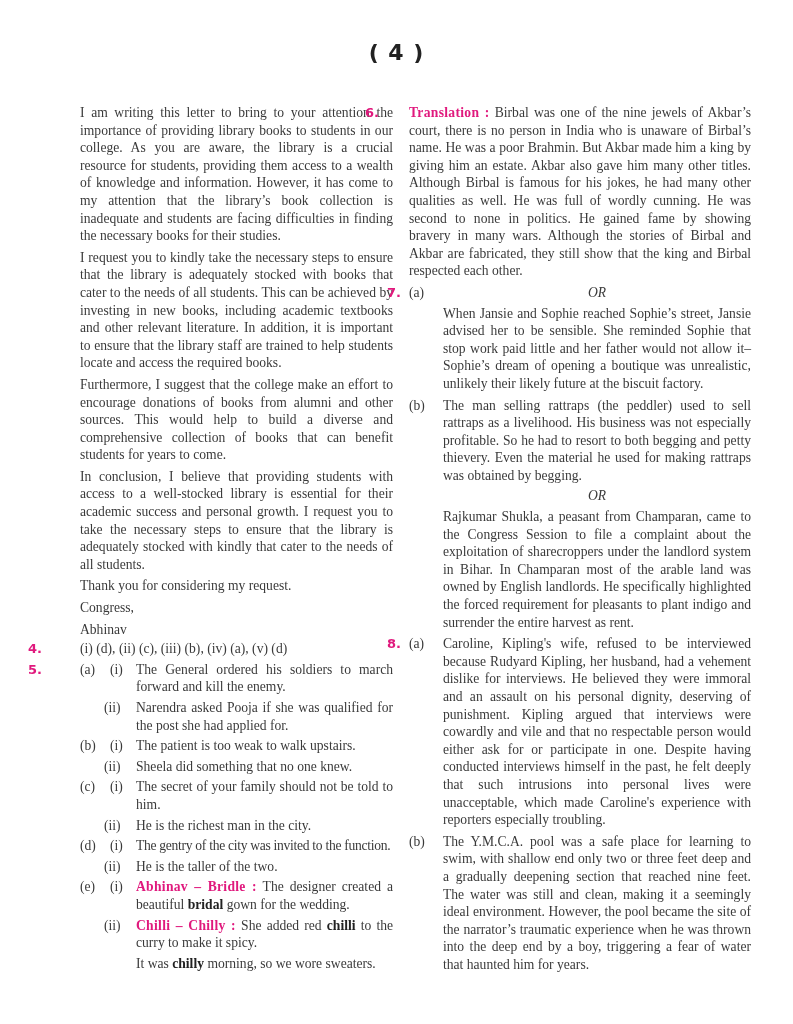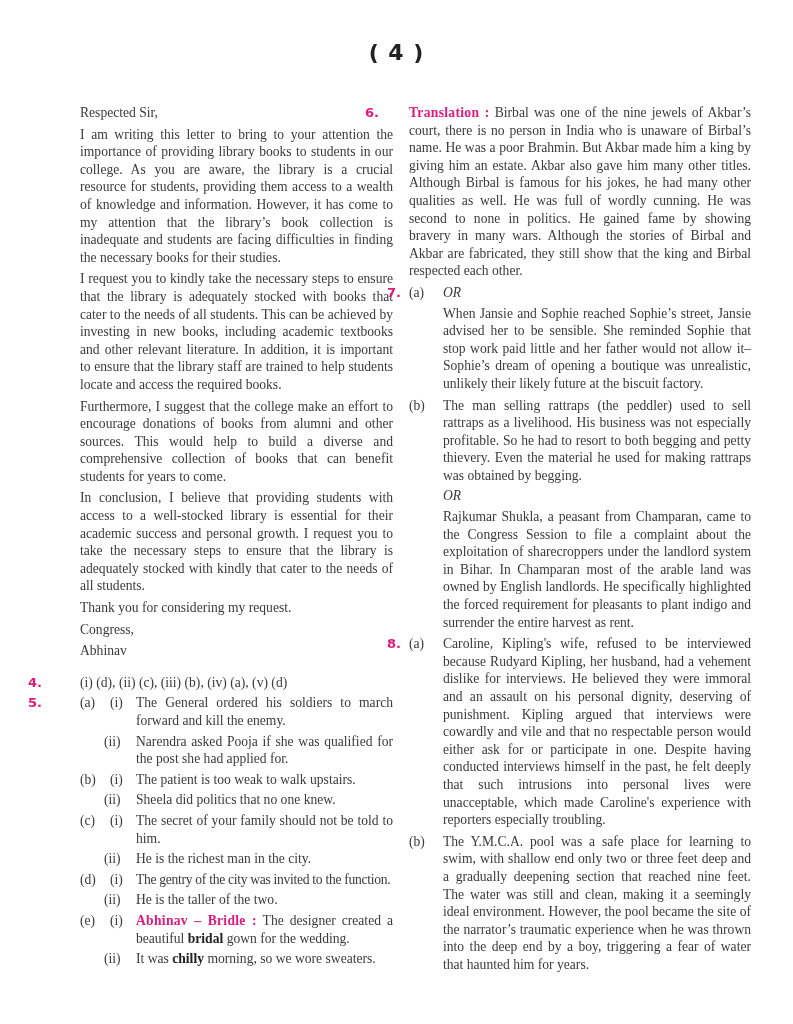--- a/index.html
+++ b/index.html
@@ -15,42 +15,41 @@
   .q { position: relative; padding-left: 52px; }
   .qnum { position: absolute; left: 0; top: 0; font-family: "DejaVu Sans", sans-serif; font-weight: bold; color: #e0197d; font-size: 13px; width: 24px; }
   .col-right .q { padding-left: 0; }
   .col-right .qnum { position: static; display: inline-block; width: 22px; }
   .sub { position: relative; padding-left: 34px; }
   .sublbl { position: absolute; left: 0; top: 0; }
   .subsub { position: relative; padding-left: 28px; }
   .subsublbl { position: absolute; left: 0; top: 0; }
   .hl { color: #e0197d; font-weight: bold; letter-spacing: 0.3px; }
   b.k { color: #222; }
-  .or { font-style: italic; margin: 3px 0; }
+  .or { text-align: center; font-style: italic; margin: 3px 0; }
   .mb4 { margin-bottom: 4px; }
   .mb3 { margin-bottom: 3px; }
   .q6body { padding-left: 22px; text-indent: -22px; text-align: justify; }
   .q5 .sub { padding-left: 30px; }
   .q5 .subsub { padding-left: 26px; }
 </style>
 </head>
 <body>
 
 <div class="page-num">( 4 )</div>
 
 <div class="col col-left">
   <div class="letter">
-    <p class="mb4">Respected Sir,</p>
     <p class="j">I am writing this letter to bring to your attention the importance of providing library books to students in our college. As you are aware, the library is a crucial resource for students, providing them access to a wealth of knowledge and information. However, it has come to my attention that the library’s book collection is inadequate and students are facing difficulties in finding the necessary books for their studies.</p>
     <p class="j">I request you to kindly take the necessary steps to ensure that the library is adequately stocked with books that cater to the needs of all students. This can be achieved by investing in new books, including academic textbooks and other relevant literature. In addition, it is important to ensure that the library staff are trained to help students locate and access the required books.</p>
     <p class="j">Furthermore, I suggest that the college make an effort to encourage donations of books from alumni and other sources. This would help to build a diverse and comprehensive collection of books that can benefit students for years to come.</p>
     <p class="j">In conclusion, I believe that providing students with access to a well-stocked library is essential for their academic success and personal growth. I request you to take the necessary steps to ensure that the library is adequately stocked with kindly that cater to the needs of all students.</p>
     <p>Thank you for considering my request.</p>
     <p>Congress,</p>
-    <p style="margin-bottom:14px">Abhinav</p>
+    <p style="margin-bottom:2px">Abhinav</p>
   </div>
 
   <div class="q mb3">
     <span class="qnum">4.</span>
     <p>(i) (d), (ii) (c), (iii) (b), (iv) (a), (v) (d)</p>
   </div>
 
   <div class="q q5" style="padding-left:52px">
     <span class="qnum">5.</span>
 
@@ -67,21 +66,21 @@
     </div>
 
     <div class="sub mb3">
       <span class="sublbl">(b)</span>
       <div class="subsub mb3">
         <span class="subsublbl">(i)</span>
         <p>The patient is too weak to walk upstairs.</p>
       </div>
       <div class="subsub">
         <span class="subsublbl" style="left:-6px">(ii)</span>
-        <p>Sheela did politics that no one knew.</p>
+        <p>Sheela did something that no one knew.</p>
       </div>
     </div>
 
     <div class="sub mb3">
       <span class="sublbl">(c)</span>
       <div class="subsub mb3">
         <span class="subsublbl">(i)</span>
         <p class="j">The secret of your family should not be told to him.</p>
       </div>
       <div class="subsub">
@@ -103,20 +102,21 @@
     </div>
 
     <div class="sub">
       <span class="sublbl">(e)</span>
       <div class="subsub mb3">
         <span class="subsublbl">(i)</span>
         <p class="j mb3"><span class="hl">Abhinav – Bridle</span><span class="hl"> :</span><span> The designer created a beautiful </span><b class="k">bridal</b><span>  gown for the wedding.</span></p>
       </div>
       <div class="subsub">
         <span class="subsublbl" style="left:-6px">(ii)</span>
+        <p class="j mb3"><span class="hl">Chilli – Chilly</span><span class="hl">  :</span><span> She added red </span><b class="k">chilli</b><span> to the curry to make it spicy.</span></p>
         <p><span>It was </span><b class="k">chilly</b><span> morning, so we wore sweaters.</span></p>
       </div>
     </div>
   </div>
 </div>
 
 <div class="col col-right">
   <div class="q mb4">
     <p class="q6body"><span class="qnum">6.</span><span class="hl">Translation :</span><span> Birbal was one of the nine jewels of Akbar’s court, there is no person in India who is unaware of Birbal’s name. He was a poor Brahmin. But Akbar made him a king by giving him an estate. Akbar also gave him many other titles. Although Birbal is famous for his jokes, he had many other qualities as well. He was full of wordly cunning. He was second to none in politics. He gained fame by showing bravery in many wars. Although the stories of Birbal and Akbar are fabricated, they still show that the king and Birbal respected each other.</span></p>
   </div>

